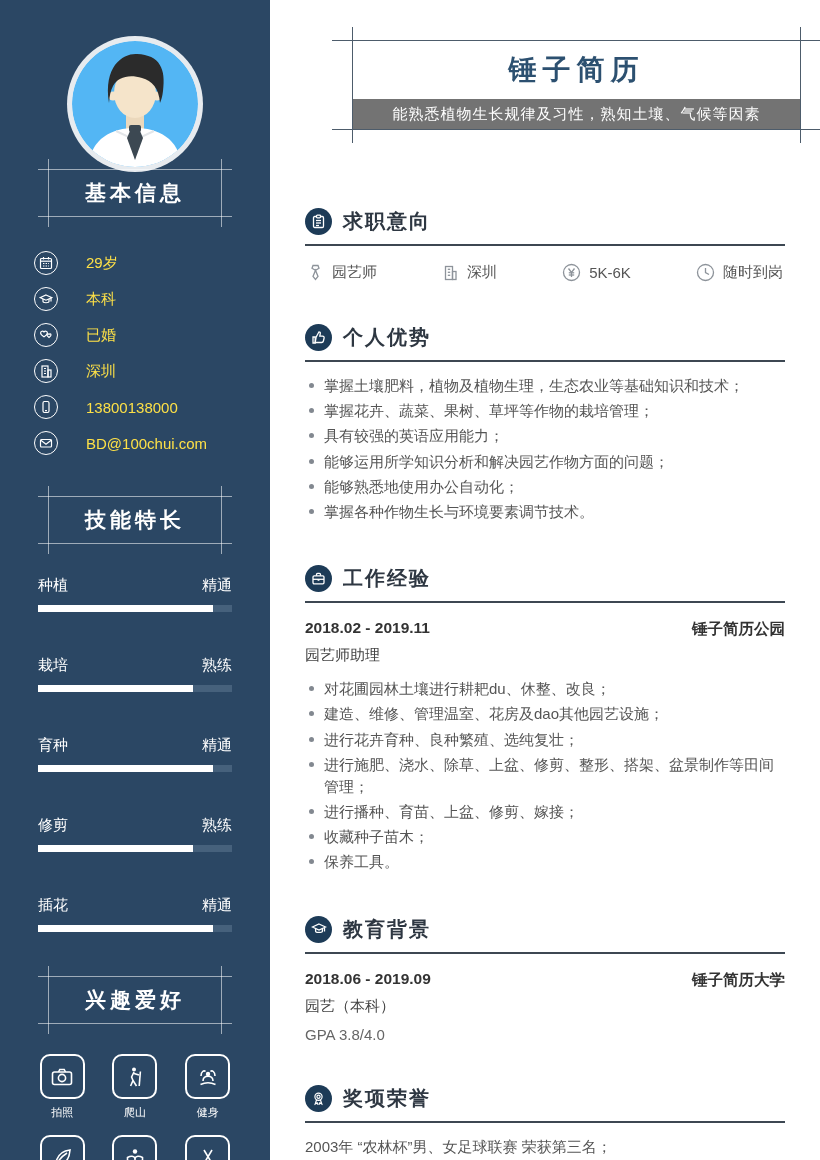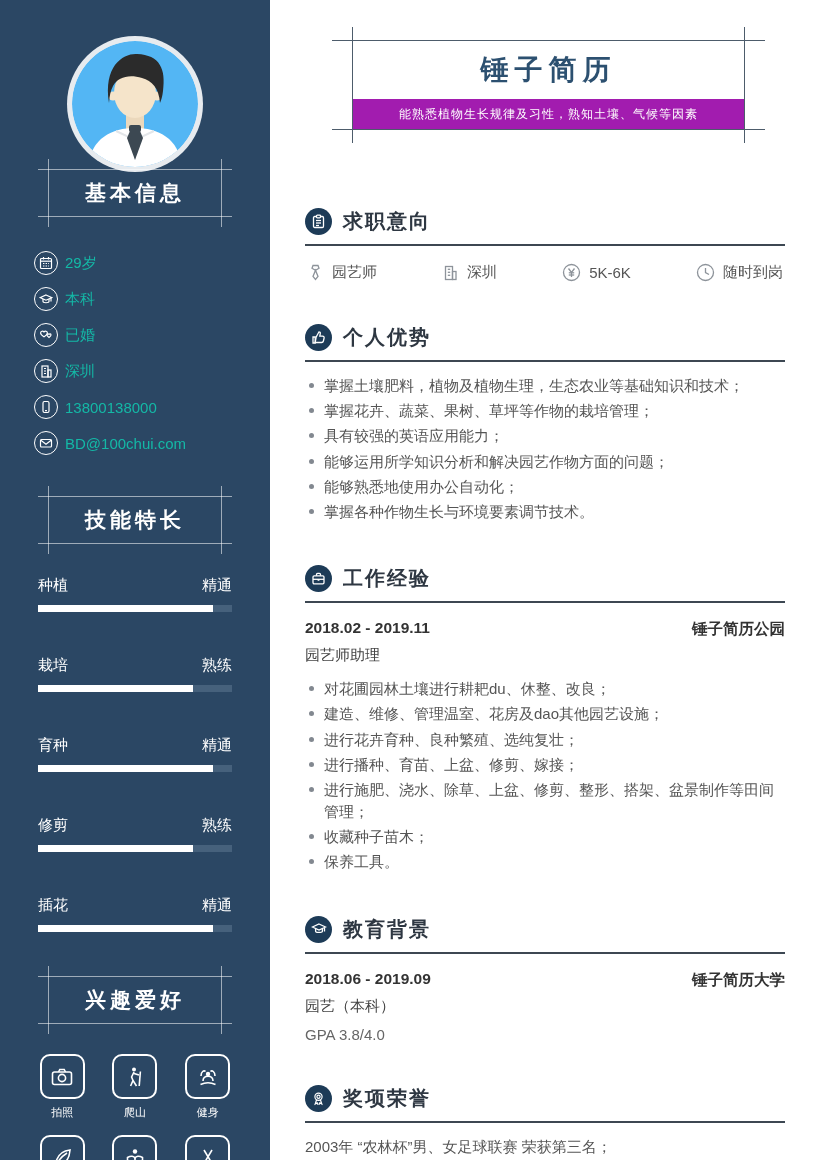--- a/index.html
+++ b/index.html
@@ -14,44 +14,44 @@
     background:#e7ebef;display:flex;align-items:center;justify-content:center;}
   .avatar svg{display:block;border-radius:50%;}
   .s-head{position:relative;margin:0 38px;height:46px;
     border-top:1px solid rgba(255,255,255,.55);border-bottom:1px solid rgba(255,255,255,.55);
     display:flex;align-items:center;justify-content:center;}
   .s-head::before,.s-head::after{content:"";position:absolute;top:-11px;bottom:-11px;width:1px;background:rgba(255,255,255,.55);}
   .s-head::before{left:10px}.s-head::after{right:10px}
   .s-head h2{margin:14px;font-size:21px;letter-spacing:4px;color:#fff;font-weight:700;}
   .head-basic{margin-top:169px;}
   .info{margin:28px 0 0 34px;}
-  .info-row{display:flex;align-items:center;gap:7px;height:36px;font-size:15px;color:#14b8a6;}
+  .info-row{display:flex;align-items:center;gap:28px;height:36px;font-size:15px;color:#fde047;}
   .cicon{width:24px;height:24px;border:1.4px solid #fff;border-radius:50%;display:flex;align-items:center;justify-content:center;flex:0 0 24px;box-sizing:border-box;}
   .head-skill{margin-top:35px;}
   .skills{margin:32px 38px 0;}
   .skill{margin-bottom:44px;}
   .skill-top{display:flex;justify-content:space-between;font-size:15px;margin-bottom:10px;}
   .skill-track{height:7px;background:#46617C;}
   .skill-fill{height:100%;background:#fff;}
   .head-hobby{margin-top:22px;justify-content:center;}
   .hobbies{display:grid;grid-template-columns:repeat(3,1fr);row-gap:15px;margin:30px 26px 0;}
   .hobby{display:flex;flex-direction:column;align-items:center;}
   .tile{width:41px;height:41px;border:2px solid #fff;border-radius:10px;display:flex;align-items:center;justify-content:center;}
   .hobby .lbl{margin-top:6px;font-size:11px;}
   
   .content{position:absolute;left:305px;top:0;width:480px;}
-  .banner{position:relative;margin:40px 0 0 47px;width:393px;}
+  .banner{position:relative;margin:40px 0 0 47px;width:449px;}
   .banner .ln{position:absolute;background:#4d5c6b;}
   .ln.t{left:-20px;right:-20px;top:0;height:1px}
   .ln.b{left:-20px;right:-20px;bottom:0;height:1px}
   .ln.l{top:-13px;bottom:-13px;left:0;width:1px}
   .ln.r{top:-13px;bottom:-13px;right:0;width:1px}
   .banner-title{height:59px;display:flex;align-items:center;justify-content:center;
     font-size:28px;font-weight:700;color:#2C5070;letter-spacing:6px;}
-  .banner-sub{height:31px;background:#a21caf;color:#fff;display:flex;align-items:center;justify-content:center;font-size:12px;letter-spacing:1px;}
+  .banner-sub{height:31px;background:#737373;color:#fff;display:flex;align-items:center;justify-content:center;font-size:15px;letter-spacing:1px;}
   .sec{margin-top:42px;}
   .sec-head{display:flex;align-items:center;gap:11px;padding-bottom:9px;border-bottom:2px solid #3d4752;}
   .sec-icon{width:27px;height:27px;border-radius:50%;background:#1D3B57;display:flex;align-items:center;justify-content:center;flex:0 0 27px;}
   .sec-head h2{margin:0;font-size:20px;color:#2e3742;letter-spacing:2px;font-weight:700;}
   .sec-intent{margin-top:78px;}
   .intent{display:flex;justify-content:space-between;margin-top:17px;padding:0 2px;}
   .it{display:flex;align-items:center;gap:8px;color:#555;font-size:15px;}
   .bullets{list-style:none;margin:13px 0 0;padding:0;}
   .bullets li{position:relative;padding-left:19px;font-size:15px;color:#555;line-height:1.48;margin-bottom:3px;}
   .bullets li::before{content:"";position:absolute;left:4px;top:8px;width:5px;height:5px;border-radius:50%;background:#828890;}
@@ -376,22 +376,22 @@
     </div>
     <div class="xp-head">
       <span>2018.02 - 2019.11</span>
       <span>锤子简历公园</span>
     </div>
     <div class="xp-role">园艺师助理</div>
     <ul class="bullets">
       <li>对花圃园林土壤进行耕耙du、休整、改良；</li>
       <li>建造、维修、管理温室、花房及dao其他园艺设施；</li>
       <li>进行花卉育种、良种繁殖、选纯复壮；</li>
+      <li>进行施肥、浇水、除草、上盆、修剪、整形、搭架、盆景制作等田间管理；</li>
       <li>进行播种、育苗、上盆、修剪、嫁接；</li>
-      <li>进行施肥、浇水、除草、上盆、修剪、整形、搭架、盆景制作等田间管理；</li>
       <li>收藏种子苗木；</li>
       <li>保养工具。</li>
     </ul>
   </section>
 
   <section class="sec">
     <div class="sec-head">
       <span class="sec-icon">
         <svg width="16" height="16" viewBox="0 0 16 16" fill="none" stroke="#fff" stroke-width="1.3">
           <path d="M8,3 L14.5,6 L8,9 L1.5,6 Z"></path>

